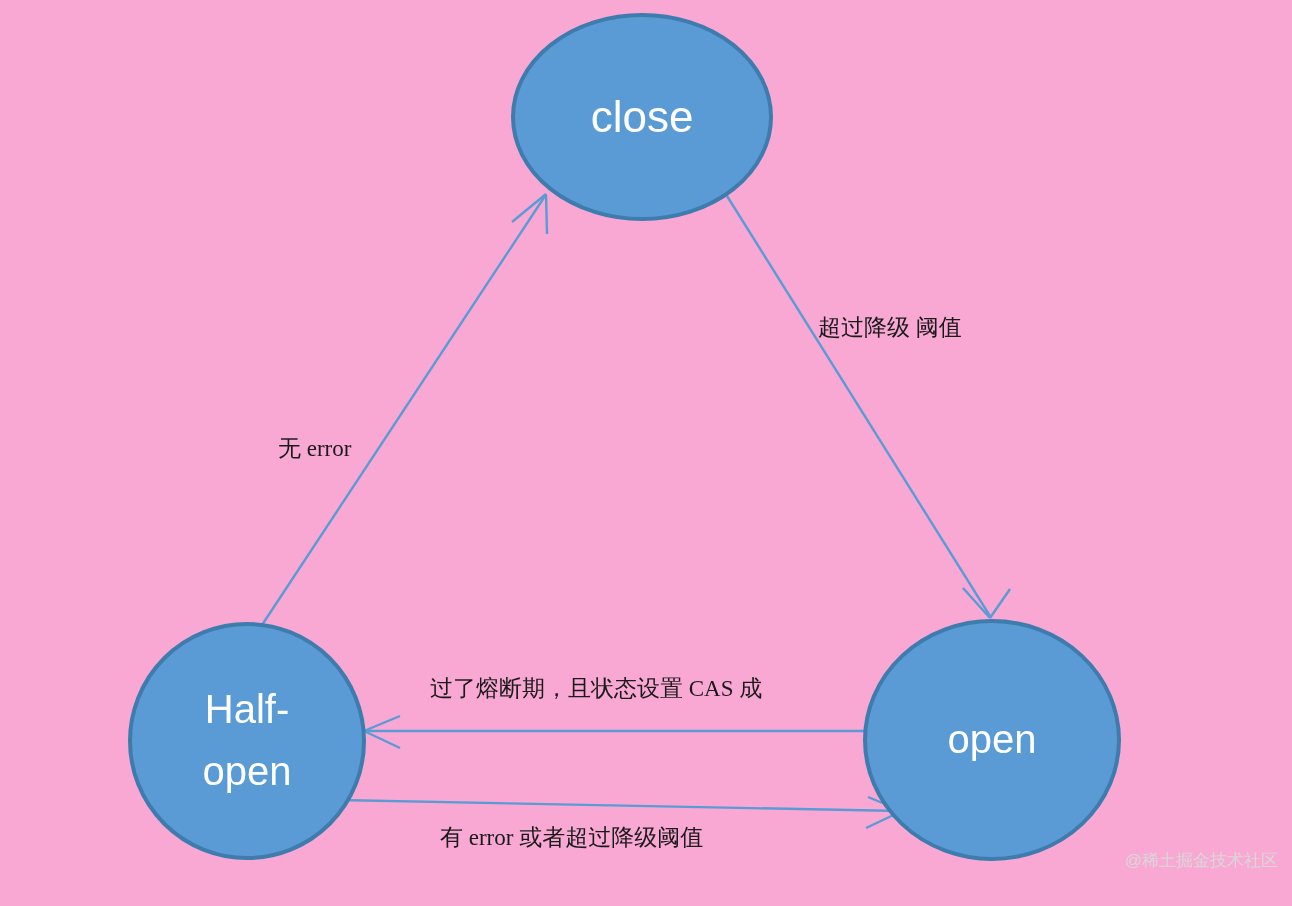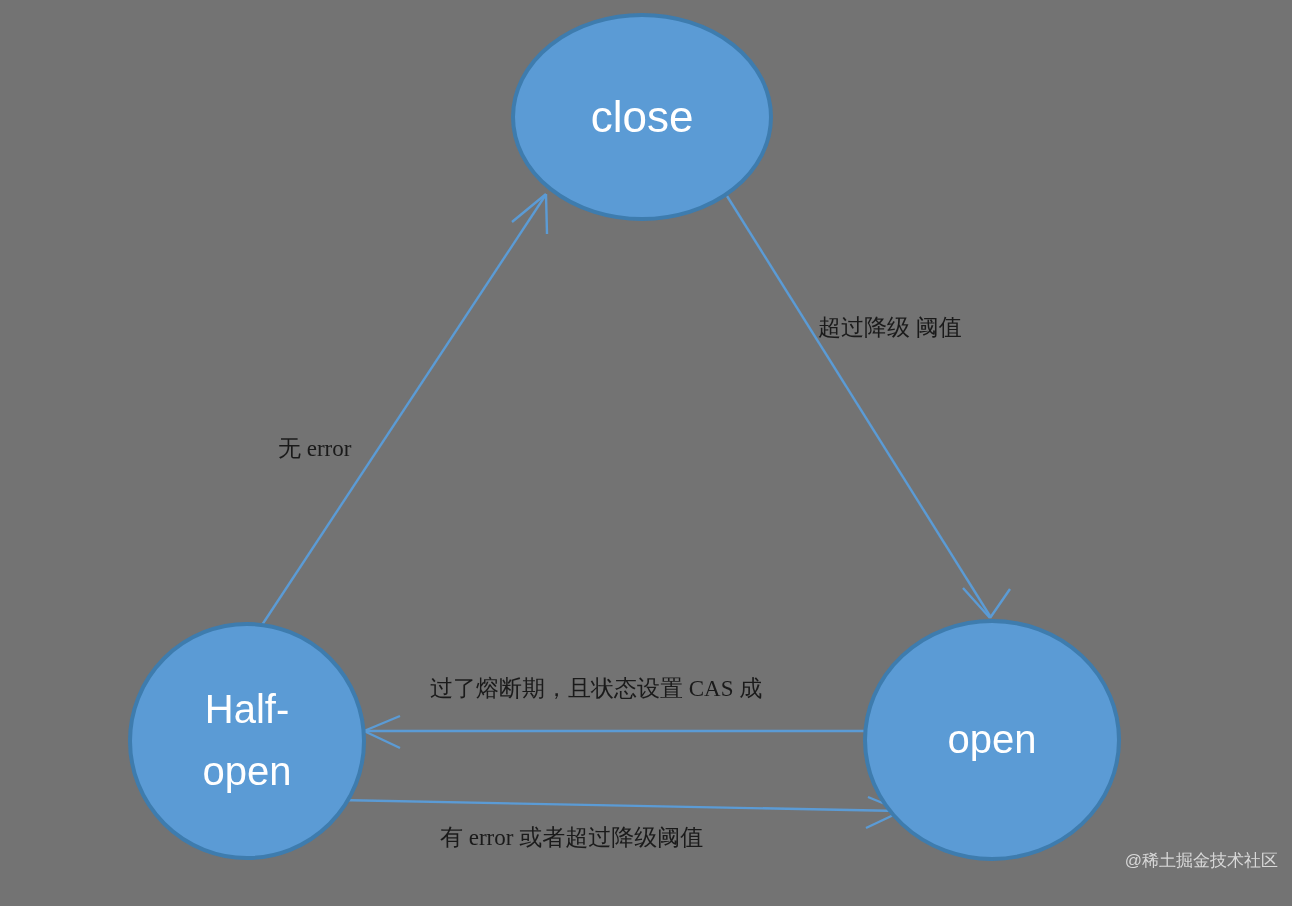--- a/index.html
+++ b/index.html
@@ -7,21 +7,21 @@
     padding: 0;
     background: #ffffff;
   }
   body {
     font-family: "Liberation Sans", sans-serif;
   }
   #canvas {
     position: relative;
     width: 1292px;
     height: 906px;
-    background: #737373;
+    background: #f9a8d4;
     overflow: hidden;
   }
   #diagram-svg {
     position: absolute;
     top: 0;
     left: 0;
     width: 1292px;
     height: 906px;
   }
   .node-label {

